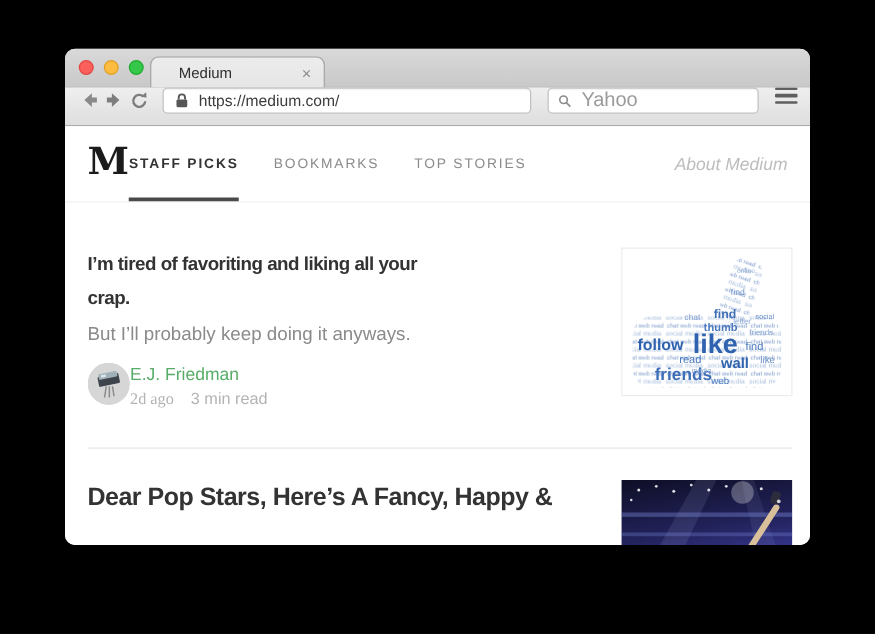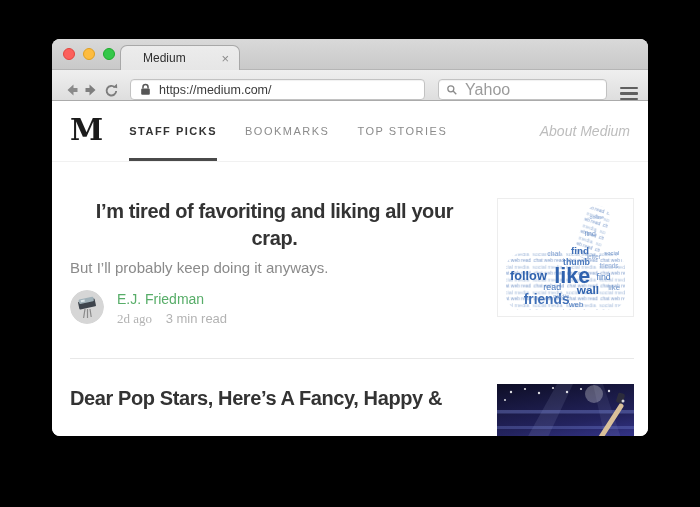--- a/index.html
+++ b/index.html
@@ -10,67 +10,67 @@
           box-shadow:0 12px 40px rgba(0,0,0,.65);}
   
   .titlebar{position:relative;height:30px;
             background:linear-gradient(#d9d9d9,#c9c9c9);
             border-bottom:1px solid #b5b5b5;}
   .traffic{position:absolute;left:11px;top:9px;display:flex;gap:8px;}
   .traffic span{width:12px;height:12px;border-radius:50%;display:block;}
   .light-red{background:#fc605c;border:1px solid #e2463f;box-sizing:border-box;}
   .light-yellow{background:#fdbc40;border:1px solid #dfa023;box-sizing:border-box;}
   .light-green{background:#34c749;border:1px solid #1eab2c;box-sizing:border-box;}
-  .tab{position:absolute;left:68px;top:6px;width:120px;height:25px;
+  .tab{position:absolute;left:68px;top:6px;width:140px;height:25px;
        background:linear-gradient(#ececec,#e6e6e6);
        border:1px solid #a8a8a8;border-bottom:none;border-radius:7px 7px 0 0;
        display:flex;align-items:center;box-sizing:border-box;padding:0 10px 0 22px;}
   .tab-title{font-size:12px;color:#2e2e2e;flex:1;}
   .tab-close{font-size:13px;color:#8b8b8b;cursor:default;line-height:1;}
   
   .toolbar{height:31px;background:linear-gradient(#efefef,#dedede);
-           border-bottom:1px solid #ababab;display:flex;align-items:flex-end;
+           border-bottom:1px solid #ababab;display:flex;align-items:flex-start;
            padding:0 10px;box-sizing:border-box;}
   .navbtn{width:20px;height:20px;display:flex;align-items:center;justify-content:center;}
   .field{background:#fff;border:1px solid #c2c2c2;border-radius:4px;height:21px;
          display:flex;align-items:center;box-sizing:border-box;
          box-shadow:inset 0 1px 1px rgba(0,0,0,.06);}
   .urlfield{width:300px;margin-left:9px;padding:0 7px;}
   .urltext{font-size:12.5px;color:#3c3c3c;margin-left:6px;white-space:nowrap;}
   .searchfield{width:172px;margin-left:13px;padding:0 7px;}
   .searchinput{border:none;outline:none;background:transparent;font-size:16px;
                color:#444;width:100%;margin-left:5px;font-family:"Liberation Sans",sans-serif;}
   .searchinput::placeholder{color:#9b9b9b;opacity:1;}
   .hamburger{margin-left:13px;display:flex;flex-direction:column;gap:3px;width:18px;}
   .hamburger div{height:2.4px;background:#5f5f5f;border-radius:1px;}
   
   .content{background:#fff;height:336px;position:relative;}
   .m-header{height:61px;display:flex;align-items:center;padding:0 18px;
             border-bottom:1px solid #f1f1f1;box-sizing:border-box;}
   .m-logo{font-family:"DejaVu Serif","Liberation Serif",serif;font-weight:700;
           font-size:30px;color:#1b1b1b;line-height:1;margin-top:-2px;}
-  .m-nav{display:flex;height:100%;margin-left:26px;text-align:right;}
+  .m-nav{display:flex;height:100%;text-align:right;}
   .m-nav-item{display:flex;align-items:center;height:100%;position:relative;
               font-size:11px;letter-spacing:1.5px;color:#8b8b8b;margin-right:28px;cursor:pointer;}
   .m-nav-item.active{color:#333;font-weight:700;}
   .m-nav-item.active::after{content:"";position:absolute;left:0;right:0;bottom:0;
               height:3px;background:#4a4a4a;}
   .m-about{margin-left:auto;font-size:14px;color:#bdbdbd;cursor:pointer;font-style:italic;}
   
   .article{display:flex;padding:36px 14px 0 18px;}
   .article2{display:flex;padding:25px 14px 0 18px;}
   .art-text{flex:1;padding-right:18px;min-width:0;}
   .art-title{font-weight:700;color:#333;margin:0;}
   .art-title .line{display:block;white-space:nowrap;}
-  .t1{font-size:20px;line-height:27px;letter-spacing:-0.4px;text-align:center;}
+  .t1{font-size:15px;line-height:27px;letter-spacing:-0.4px;}
   .t2{font-size:20px;line-height:29px;letter-spacing:-0.4px;}
   .art-sub{font-size:15px;color:#8a8a8a;margin-top:7px;}
   .author-row{display:flex;margin-top:14px;align-items:flex-start;}
   .avatar{width:34px;height:34px;border-radius:50%;overflow:hidden;flex:none;}
-  .author-info{margin-left:13px;padding-top:1px;}
+  .author-info{padding-top:1px;}
   .author-name{font-size:14px;color:#57ad68;cursor:pointer;}
   .author-meta{font-size:13px;color:#b3b3b3;margin-top:4px;}
   .author-meta .age{margin-right:10px;font-family:Liberation Serif, serif;}
   .thumb1{flex:none;width:137px;height:119px;border:1px solid #ededed;box-sizing:border-box;
           background:#fff;cursor:pointer;}
   .thumb2{flex:none;width:137px;height:110px;cursor:pointer;overflow:hidden;}
   .divider{height:1px;background:#e8e8e8;margin:31px 14px 0 18px;}
 </style>
 </head>
 <body>

